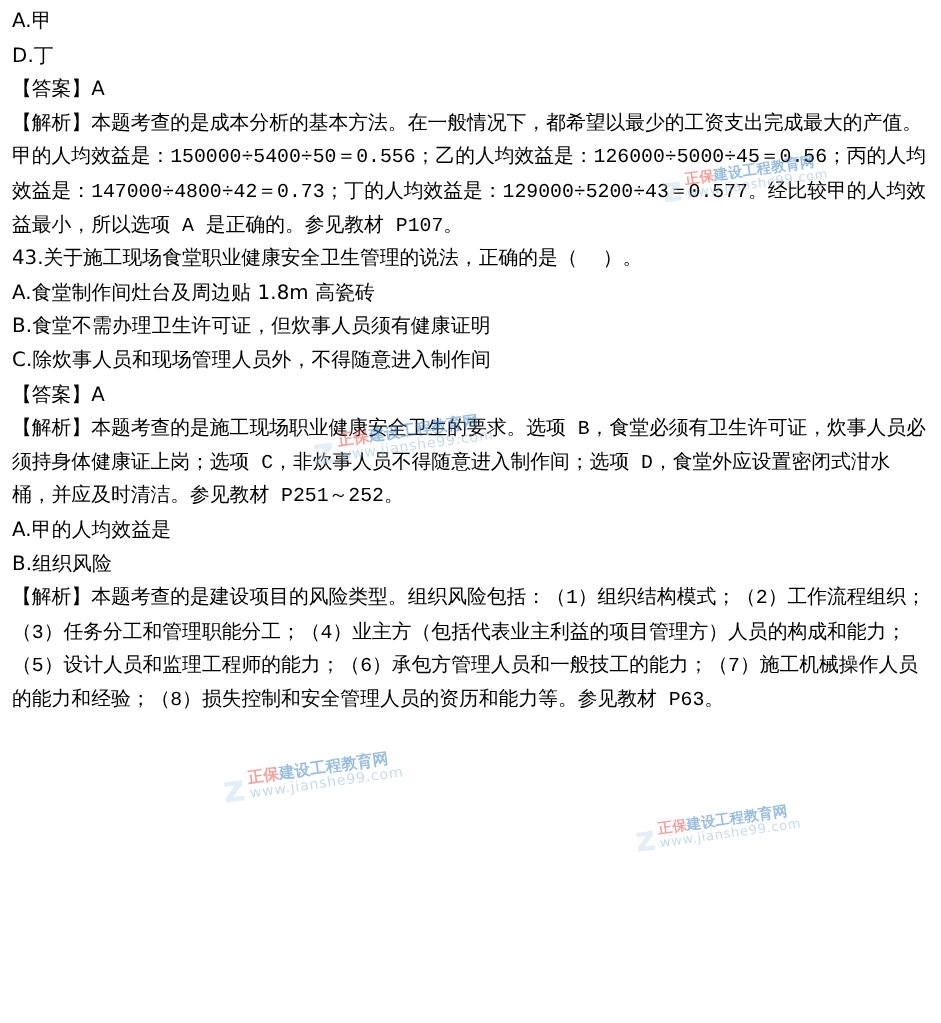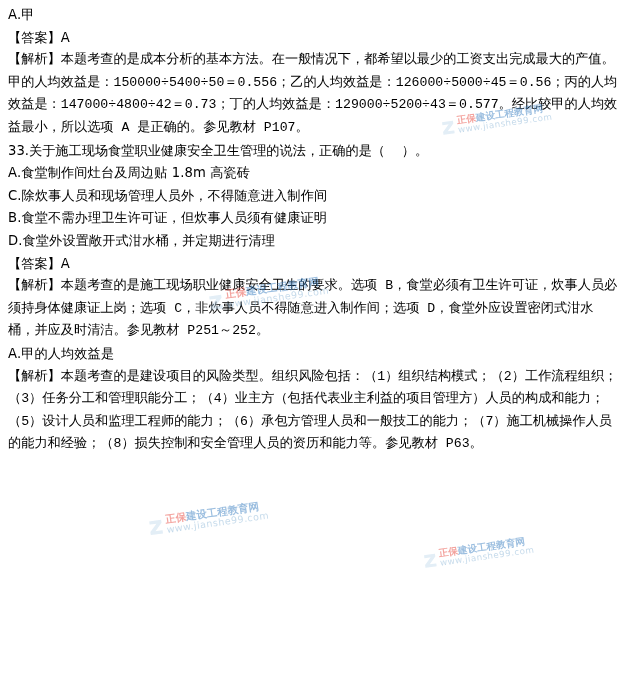--- a/index.html
+++ b/index.html
@@ -81,32 +81,33 @@
   .wm.w2 { left: 148px; top: 506px; }
   .wm.w3 { left: 436px; top: 107px; transform: rotate(-8deg) scale(0.92); }
   .wm.w4 { left: 418px; top: 540px; transform: rotate(-8deg) scale(0.92); }
 </style>
 </head>
 <body>
 
 <div id="page">
 
   <div class="line opt">A.甲</div>
+  <div class="line opt">D.丁</div>
   <div class="line">【答案】A</div>
   <div class="line blk">【解析】本题考查的是成本分析的基本方法。在一般情况下，都希望以最少的工资支出完成最大的产值。甲的人均效益是：150000÷5400÷50＝0.556；乙的人均效益是：126000÷5000÷45＝0.56；丙的人均效益是：147000÷4800÷42＝0.73；丁的人均效益是：129000÷5200÷43＝0.577。经比较甲的人均效益最小，所以选项 A 是正确的。参见教材 P107。</div>
 
-  <div class="line">33.关于施工现场食堂职业健康安全卫生管理的说法，正确的是（    ）。</div>
+  <div class="line">43.关于施工现场食堂职业健康安全卫生管理的说法，正确的是（    ）。</div>
   <div class="line opt">A.食堂制作间灶台及周边贴 1.8m 高瓷砖</div>
+  <div class="line opt">B.食堂不需办理卫生许可证，但炊事人员须有健康证明</div>
   <div class="line opt">C.除炊事人员和现场管理人员外，不得随意进入制作间</div>
-  <div class="line opt">B.食堂不需办理卫生许可证，但炊事人员须有健康证明</div>
-  <div class="line opt">D.食堂外设置敞开式泔水桶，并定期进行清理</div>
   <div class="line">【答案】A</div>
   <div class="line blk">【解析】本题考查的是施工现场职业健康安全卫生的要求。选项 B，食堂必须有卫生许可证，炊事人员必须持身体健康证上岗；选项 C，非炊事人员不得随意进入制作间；选项 D，食堂外应设置密闭式泔水桶，并应及时清洁。参见教材 P251～252。</div>
 
   <div class="line opt">A.甲的人均效益是</div>
+  <div class="line opt">B.组织风险</div>
   <div class="line blk">【解析】本题考查的是建设项目的风险类型。组织风险包括：（1）组织结构模式；（2）工作流程组织；（3）任务分工和管理职能分工；（4）业主方（包括代表业主利益的项目管理方）人员的构成和能力；（5）设计人员和监理工程师的能力；（6）承包方管理人员和一般技工的能力；（7）施工机械操作人员的能力和经验；（8）损失控制和安全管理人员的资历和能力等。参见教材 P63。</div>
 
   <div class="wm w1">
     <span class="zh">z</span>
     <span class="txt">
       <span class="t1"><span>正保</span><span class="blue">建设工程教育网</span></span>
       <span class="t2">www.jianshe99.com</span>
     </span>
   </div>
 

